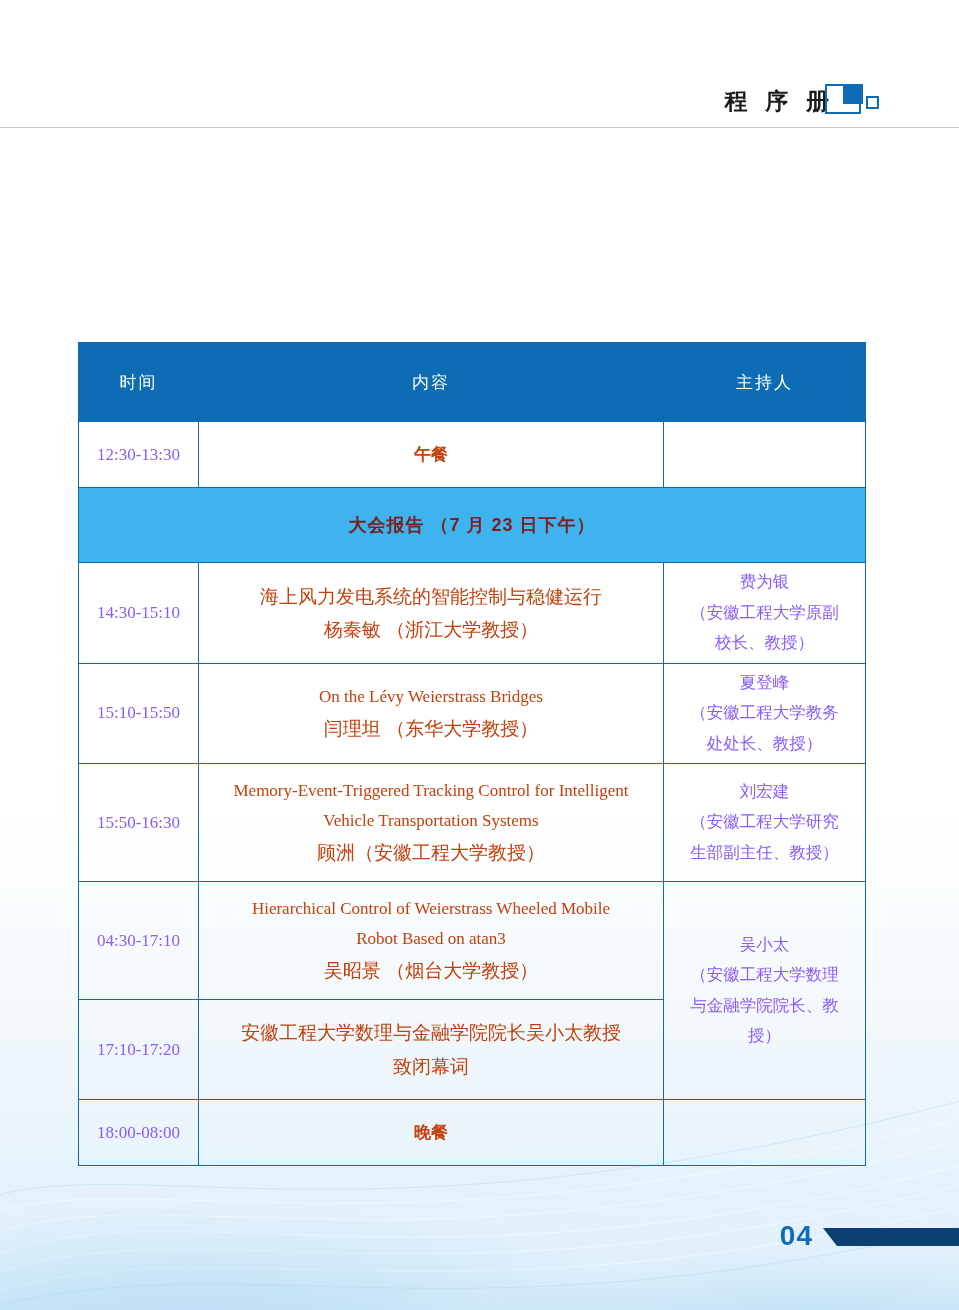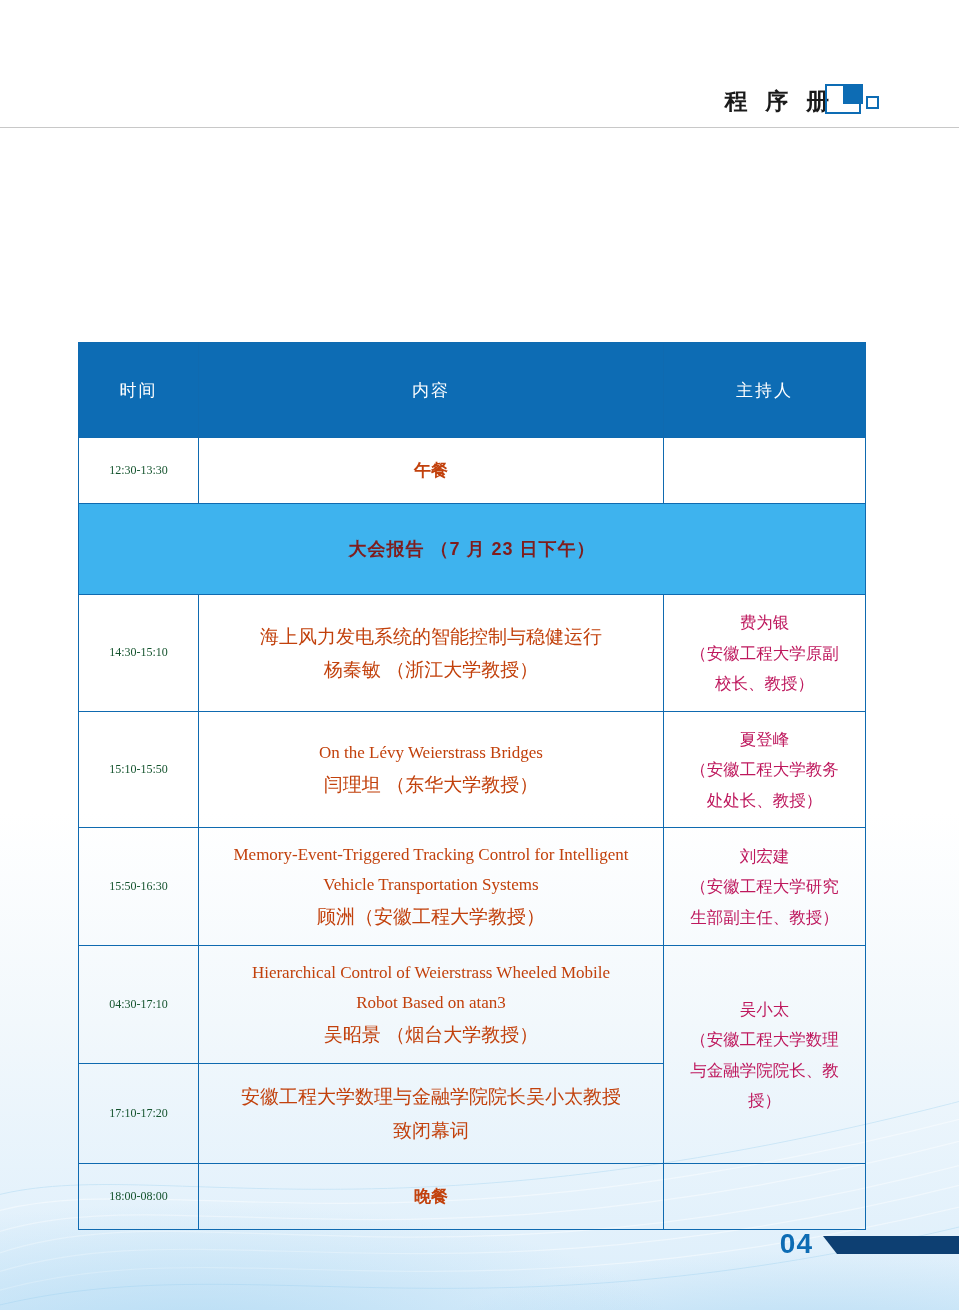--- a/index.html
+++ b/index.html
@@ -98,61 +98,61 @@
     top: 342px;
     width: 787px;
   }
   table.schedule {
     border-collapse: collapse;
     width: 787px;
     table-layout: fixed;
   }
   table.schedule td, table.schedule th {
     border: 1px solid #0f6ab0;
-    padding: 12px;
+    padding: 4px;
     vertical-align: middle;
   }
   .col-time { width: 120px; }
   .col-content { width: 465px; }
   .col-host { width: 202px; }
 
   thead th {
     background: #0d6cb4;
     color: #ffffff;
     height: 70px;
     font-family: "Liberation Sans", sans-serif;
     font-size: 17px;
     font-weight: normal;
     letter-spacing: 2px;
   }
 
   td.time {
     text-align: center;
     font-family: "Liberation Serif", serif;
-    font-size: 12px;
-    color: #14532d;
+    font-size: 17px;
+    color: #8b5cf6;
     padding: 6px 2px;
   }
   td.content {
     text-align: center;
     font-family: "Liberation Serif", serif;
     font-size: 17px;
     color: #c2410c;
     line-height: 1.75;
     padding: 10px 14px;
   }
   td.content .cn {
     font-family: "Liberation Sans", sans-serif;
     font-size: 19px;
   }
   td.host {
     text-align: center;
-    font-family: Liberation Sans, sans-serif;
+    font-family: Liberation Serif, serif;
     font-size: 16.5px;
-    color: #be185d;
+    color: #8b5cf6;
     line-height: 1.85;
     padding: 8px 10px;
   }
   tr.section td {
     background: #3eb3ee;
     height: 66px;
     text-align: center;
     font-family: "Liberation Sans", sans-serif;
     font-size: 18px;
     font-weight: bold;
@@ -165,21 +165,21 @@
     font-size: 17px;
   }
   .row-h-1 { height: 66px; }
   .row-h-2 { height: 100px; }
   .row-h-3 { height: 118px; }
 
   
   .footer {
     position: absolute;
     right: 0;
-    bottom: 44px;
+    bottom: 52px;
     width: 290px;
     height: 40px;
   }
   .page-num {
     position: absolute;
     right: 146px;
     top: 2px;
     font-family: "Liberation Sans", sans-serif;
     font-size: 28px;
     font-weight: bold;

